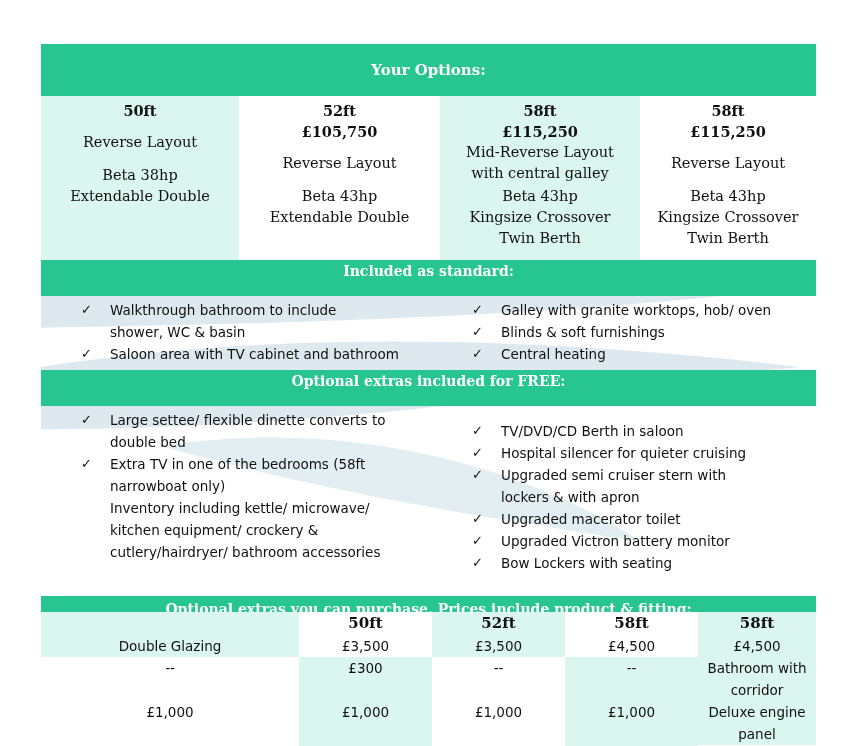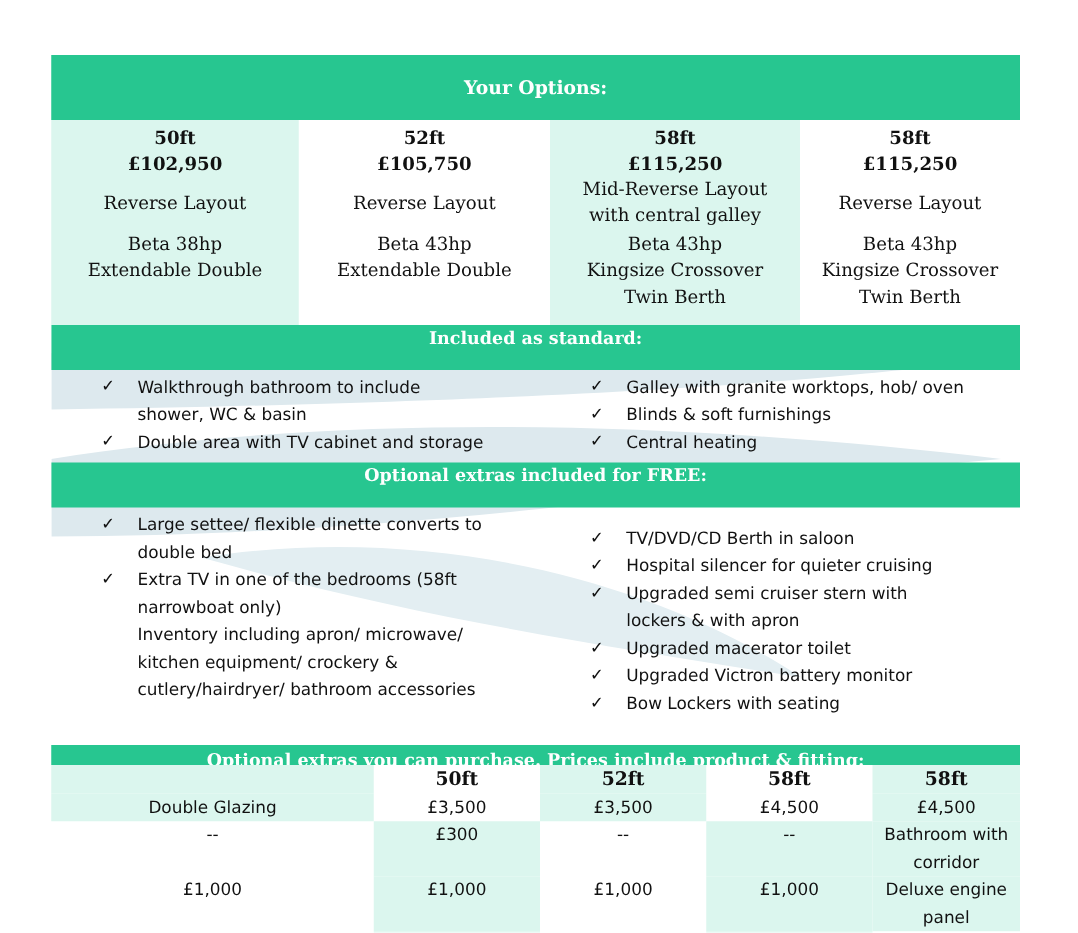--- a/index.html
+++ b/index.html
@@ -41,21 +41,20 @@
 <body>
 
 <div class="page">
   <div class="bar title-bar">
     <span>Your Options:</span>
   </div>
 
   <div class="options">
     <div class="opt tint" style="width:198px">
       <div class="len">50ft</div>
-      <div class="price">£102,950</div>
       <div class="layout">
           <div>
             <div>Reverse Layout</div>
           </div>
         </div>
       <div class="spec">
         <div class="engine">Beta 38hp</div>
         <div class="berth">Extendable Double</div>
       </div>
     </div>
@@ -115,21 +114,21 @@
     </div>
     <div class="lists std">
       <ul class="col-left">
         <li>
             <span class="tick">✓</span>
             <div>Walkthrough bathroom to include</div>
             <div>shower, WC &amp; basin</div>
           </li>
         <li>
             <span class="tick">✓</span>
-            <div>Double area with TV cabinet and storage</div>
+            <div>Saloon area with TV cabinet and bathroom</div>
           </li>
       </ul>
       <ul class="col-right">
         <li>
             <span class="tick">✓</span>
             <div>Galley with granite worktops, hob/ oven</div>
           </li>
         <li>
             <span class="tick">✓</span>
             <div>Blinds &amp; soft furnishings</div>
@@ -150,21 +149,21 @@
             <span class="tick">✓</span>
             <div>Large settee/ flexible dinette converts to</div>
             <div>double bed</div>
           </li>
         <li>
             <span class="tick">✓</span>
             <div>Extra TV in one of the bedrooms (58ft</div>
             <div>narrowboat only)</div>
           </li>
         <li>
-            <div>Inventory including apron/ microwave/</div>
+            <div>Inventory including kettle/ microwave/</div>
             <div>kitchen equipment/  crockery &amp;</div>
             <div>cutlery/hairdryer/  bathroom accessories</div>
           </li>
       </ul>
       <ul class="col-right">
         <li>
             <span class="tick">✓</span>
             <div>TV/DVD/CD Berth in saloon</div>
           </li>
         <li>

